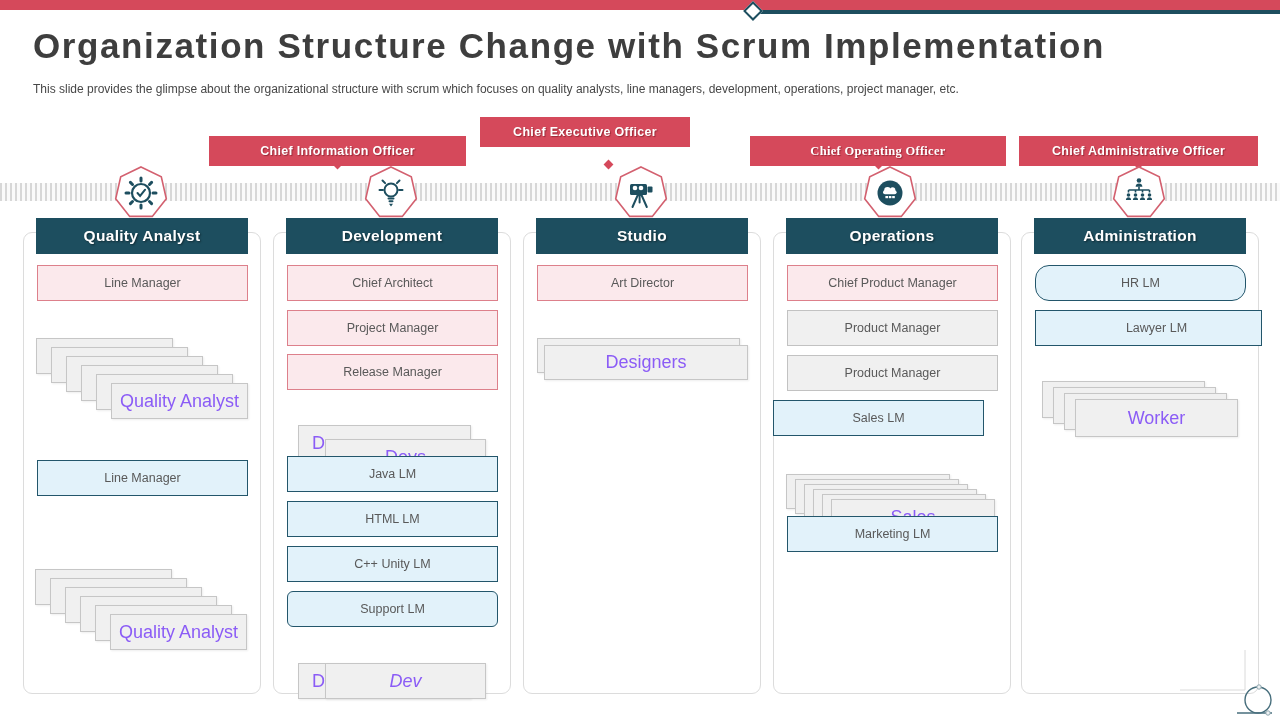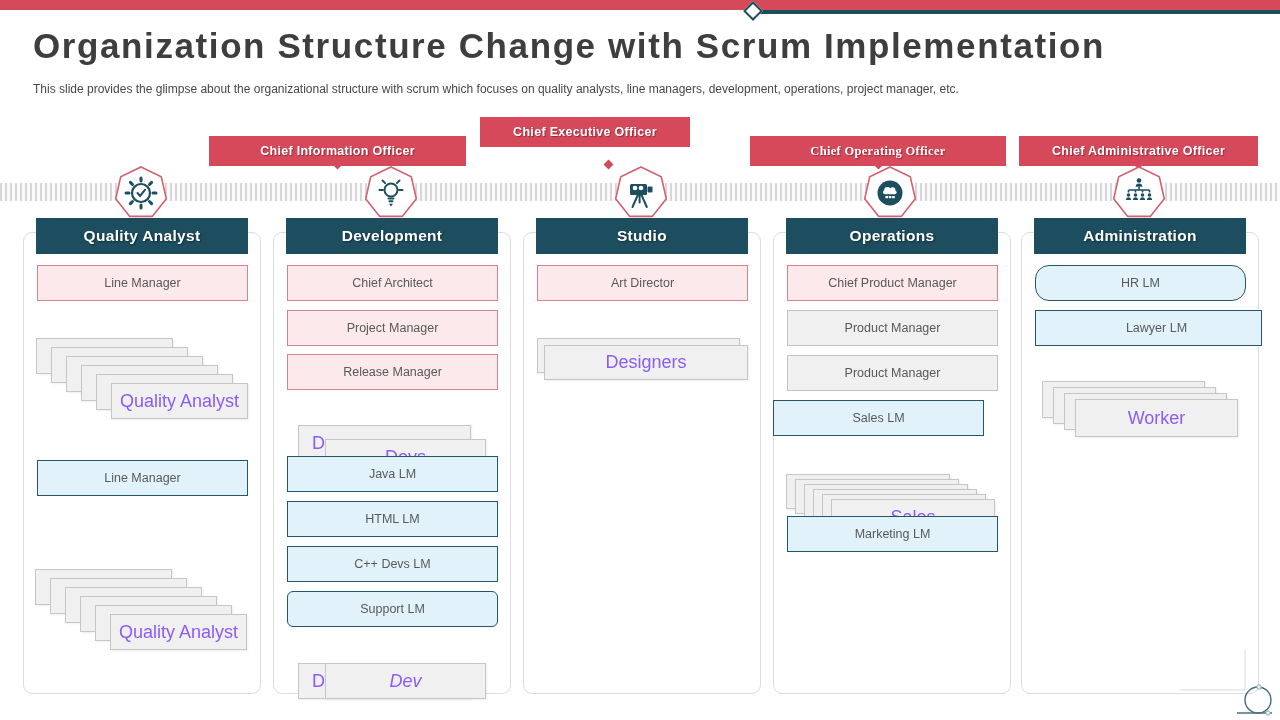--- a/index.html
+++ b/index.html
@@ -136,21 +136,21 @@
 <div class="abs column" style="left:273px;">
   <div class="frame"></div>
   <div class="colheader">Development</div>
   <div class="box pink" style="left:14px;top:92px;">Project Manager</div>
   <div class="box pink" style="left:14px;top:47px;">Chief Architect</div>
   <div class="box pink" style="left:14px;top:136px;">Release Manager</div>
   <div class="stackbox stack-backlabel" style="left:25px;top:178px;width:158px;height:34px;line-height:34px;">D</div>
   <div class="stackbox stack-front" style="left:52px;top:192px;width:159px;height:34px;line-height:34px;">Devs</div>
   <div class="box blue" style="left:14px;top:238px;">Java LM</div>
   <div class="box blue" style="left:14px;top:283px;">HTML LM</div>
-  <div class="box blue" style="left:14px;top:328px;">C++ Devs LM</div>
+  <div class="box blue" style="left:14px;top:328px;">C++ Unity LM</div>
   <div class="box blue" style="left:14px;top:373px;border-radius:6px;">Support LM</div>
   <div class="stackbox stack-backlabel" style="left:25px;top:416px;width:158px;height:34px;line-height:34px;">D</div>
   <div class="stackbox stack-front" style="left:52px;top:416px;width:159px;height:34px;line-height:34px;font-style:italic;">Dev</div>
 </div>
 
 <div class="abs column" style="left:523px;border-radius:13px;">
   <div class="frame"></div>
   <div class="colheader">Studio</div>
   <div class="box pink" style="left:14px;top:47px;">Art Director</div>
   <div class="stackbox" style="left:14px;top:91px;width:201px;height:33px;"></div>

